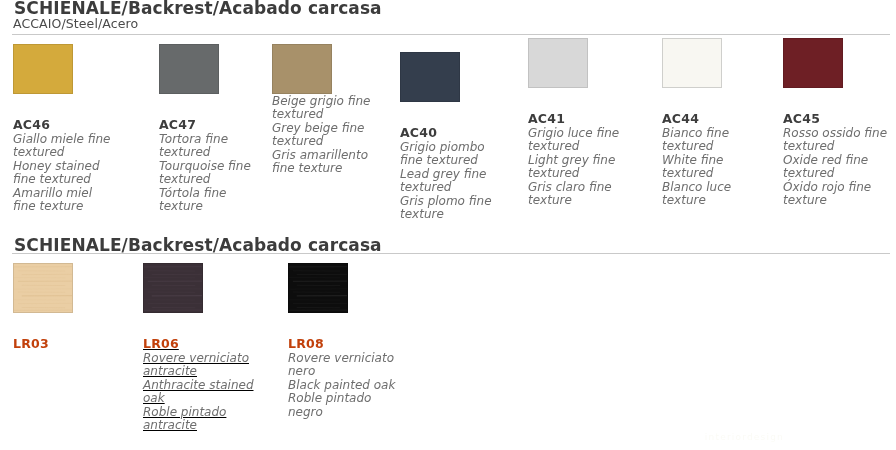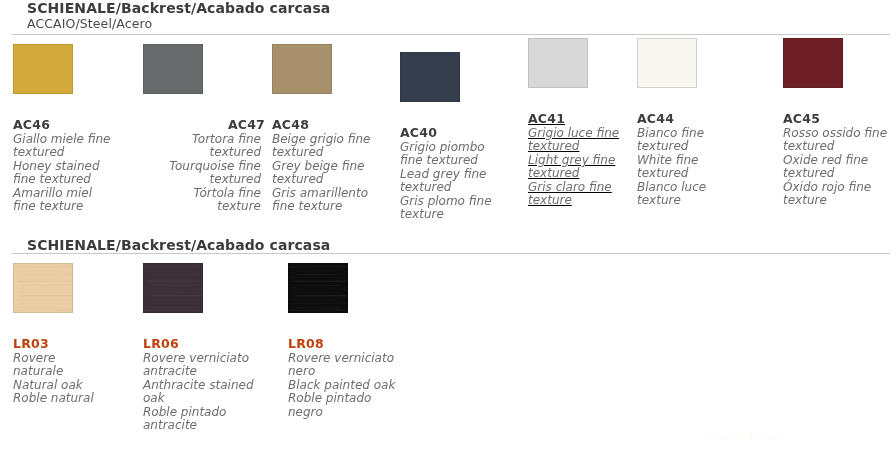--- a/index.html
+++ b/index.html
@@ -20,35 +20,35 @@
     position: absolute;
     inset: 0;
   }
 
   
   .section { position: absolute; left: 0; width: 896px; }
   #section-steel { top: 0; }
   #section-plywood { top: 237px; }
 
   .sec-title {
-    font-size: 14px;
+    font-size: 17px;
     font-weight: 700;
     color: #3c3c3c;
     letter-spacing: 0.1px;
-    padding-left: 27px;
+    padding-left: 14px;
     line-height: 16px;
     height: 16px;
     white-space: nowrap;
   }
   .sec-sub {
     font-size: 12.5px;
     font-weight: 400;
     color: #4a4a4a;
     letter-spacing: 0.1px;
-    padding-left: 27px;
+    padding-left: 13px;
     line-height: 16px;
     height: 18px;
     white-space: nowrap;
   }
   .sec-rule {
     height: 1px;
     background: #c9c9c9;
     margin-left: 12px;
     margin-right: 6px;
   }
@@ -126,35 +126,34 @@
           <div class="code">AC46</div>
           <div class="desc">
             <span>Giallo miele fine</span>
             <span>textured</span>
             <span>Honey stained</span>
             <span>fine textured</span>
             <span>Amarillo miel</span>
             <span>fine texture</span>
           </div>
         </div>
-        <div class="cell" style="left: 143px; top: 9px; text-align: right;">
+        <div class="cell" style="left: 159px; top: 9px;">
           <div class="chip" style="background: rgb(103, 106, 107);"></div>
           <div class="code">AC47</div>
           <div class="desc">
             <span>Tortora fine</span>
             <span>textured</span>
             <span>Tourquoise fine</span>
             <span>textured</span>
             <span>Tórtola fine</span>
             <span>texture</span>
           </div>
         </div>
         <div class="cell" style="left: 272px; top: 9px;">
           <div class="chip" style="background: rgb(168, 145, 106);"></div>
-          <div class="code">AC48</div>
           <div class="desc">
             <span>Beige grigio fine</span>
             <span>textured</span>
             <span>Grey beige fine</span>
             <span>textured</span>
             <span>Gris amarillento</span>
             <span>fine texture</span>
           </div>
         </div>
         <div class="cell" style="left: 400px; top: 17px;">
@@ -162,33 +161,33 @@
           <div class="code">AC40</div>
           <div class="desc">
             <span>Grigio piombo</span>
             <span>fine textured</span>
             <span>Lead grey fine</span>
             <span>textured</span>
             <span>Gris plomo fine</span>
             <span>texture</span>
           </div>
         </div>
-        <div class="cell" style="left: 528px; top: 3px; text-decoration: underline;">
+        <div class="cell" style="left: 528px; top: 3px;">
           <div class="chip" style="background: rgb(216, 216, 216);"></div>
           <div class="code">AC41</div>
           <div class="desc">
             <span>Grigio luce fine</span>
             <span>textured</span>
             <span>Light grey fine</span>
             <span>textured</span>
             <span>Gris claro fine</span>
             <span>texture</span>
           </div>
         </div>
-        <div class="cell" style="left: 637px; top: 3px;">
+        <div class="cell" style="left: 662px; top: 3px;">
           <div class="chip light-edge" style="background: rgb(248, 247, 242);"></div>
           <div class="code">AC44</div>
           <div class="desc">
             <span>Bianco fine</span>
             <span>textured</span>
             <span>White fine</span>
             <span>textured</span>
             <span>Blanco luce</span>
             <span>texture</span>
           </div>
@@ -224,28 +223,22 @@
               <line x1="0" x2="60" y1="26" y2="25.7" stroke="#d9b887" stroke-width="0.55" opacity="0.24750000000000003"></line>
               <line x1="4" x2="53" y1="29" y2="29.3" stroke="#d9b887" stroke-width="0.55" opacity="0.35750000000000004"></line>
               <line x1="8" x2="60" y1="33" y2="32.7" stroke="#d9b887" stroke-width="1.1" opacity="0.4675000000000001"></line>
               <line x1="0" x2="53" y1="37" y2="37.3" stroke="#d9b887" stroke-width="0.55" opacity="0.24750000000000003"></line>
               <line x1="4" x2="60" y1="41" y2="40.7" stroke="#d9b887" stroke-width="0.55" opacity="0.35750000000000004"></line>
               <line x1="8" x2="53" y1="45" y2="45.3" stroke="#d9b887" stroke-width="0.55" opacity="0.4675000000000001"></line>
               <line x1="0" x2="60" y1="48" y2="47.7" stroke="#d9b887" stroke-width="1.1" opacity="0.24750000000000003"></line>
             </svg>
           </div>
           <div class="code wood">LR03</div>
-          <div class="desc">
-            <span>Rovere</span>
-            <span>naturale</span>
-            <span>Natural oak</span>
-            <span>Roble natural</span>
-          </div>
-        </div>
-        <div class="cell" style="left: 143px; top: 9px;">
+        </div>
+        <div class="cell" style="left: 143px; top: 9px; text-decoration: underline;">
           <div class="chip" style="background: rgb(59, 48, 55);">
             <svg class="grain" viewBox="0 0 60 50" preserveAspectRatio="none">
               <line x1="0" x2="60" y1="3" y2="2.7" stroke="#564853" stroke-width="1.1" opacity="0.24750000000000003"></line>
               <line x1="4" x2="53" y1="7" y2="7.3" stroke="#564853" stroke-width="0.55" opacity="0.35750000000000004"></line>
               <line x1="8" x2="60" y1="11" y2="10.7" stroke="#564853" stroke-width="0.55" opacity="0.4675000000000001"></line>
               <line x1="0" x2="53" y1="14" y2="14.3" stroke="#564853" stroke-width="0.55" opacity="0.24750000000000003"></line>
               <line x1="4" x2="60" y1="18" y2="17.7" stroke="#564853" stroke-width="1.1" opacity="0.35750000000000004"></line>
               <line x1="8" x2="53" y1="22" y2="22.3" stroke="#564853" stroke-width="0.55" opacity="0.4675000000000001"></line>
               <line x1="0" x2="60" y1="26" y2="25.7" stroke="#564853" stroke-width="0.55" opacity="0.24750000000000003"></line>
               <line x1="4" x2="53" y1="29" y2="29.3" stroke="#564853" stroke-width="0.55" opacity="0.35750000000000004"></line>

